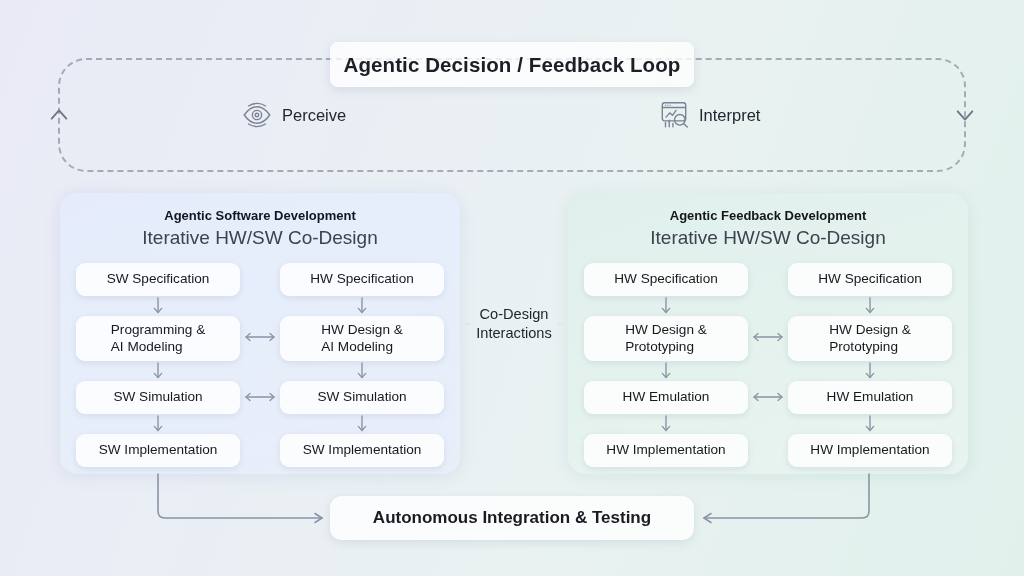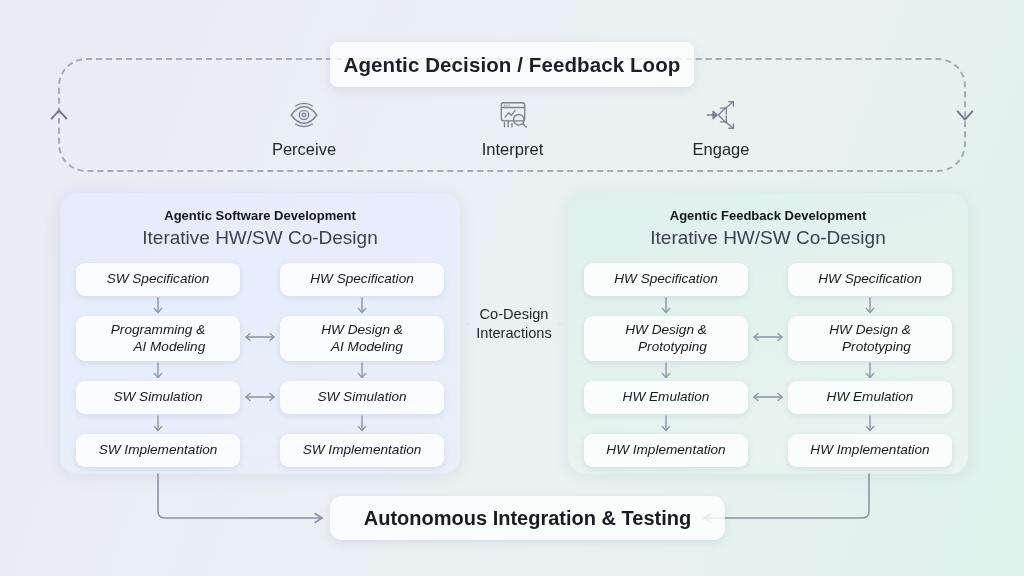--- a/index.html
+++ b/index.html
@@ -61,21 +61,20 @@
     position: absolute;
     left: 240px;
     top: 98px;
     width: 545px;
     display: flex;
     justify-content: space-between;
   }
   .stage-item {
     width: 128px;
     display: flex;
-    flex-direction: column;
     align-items: center;
     gap: 8px;
   }
   .stage-icon {
     width: 34px;
     height: 34px;
     color: #7a8293;
   }
   .stage-icon svg { display:block; width:100%; height:100%; }
   .stage-label {
@@ -132,27 +131,26 @@
   }
   .node {
     width: 164px;
     min-height: 33px;
     border-radius: 9px;
     background: rgba(255,255,255,.82);
     box-shadow: 0 2px 6px rgba(110,125,160,.16);
     display: flex;
     align-items: center;
     justify-content: center;
-    text-align: right;
+    text-align: left;
     font-size: 13.6px;
     color: #16191f;
     line-height: 1.25;
     padding: 5px 4px;
     box-sizing: border-box;
-    font-style: italic;
   }
   .node.two-line { min-height: 45px; }
   .v-arrow {
     width: 14px;
     height: 20px;
     color: #8b94a5;
   }
   .v-arrow svg { display:block; width:100%; height:100%; }
 
   
@@ -190,29 +188,29 @@
     color: #1e222a;
     text-align: center;
     line-height: 1.28;
   }
 
   
   .integration {
     position: absolute;
     left: 330px;
     top: 496px;
-    width: 395px;
+    width: 364px;
     height: 44px;
     border-radius: 12px;
     background: rgba(255,255,255,.80);
     box-shadow: 0 3px 10px rgba(120,140,160,.18);
     display: flex;
     align-items: center;
     justify-content: center;
-    font-size: 20px;
+    font-size: 17px;
     font-weight: bold;
     color: #181c23;
   }
   .connector-svg {
     position: absolute;
     left: 0;
     top: 0;
     width: 1024px;
     height: 576px;
     pointer-events: none;
@@ -264,36 +262,20 @@
           <path d="M8.5 18l3.5-4 2.5 2.3 3.5-4.6"></path>
           <path d="M8 27v-4M11.5 27v-6M15 27v-3"></path>
           <circle cx="21.5" cy="20.5" r="5"></circle>
           <path d="M25.2 24.2L28.5 27.4"></path>
         </svg>
       </span>
       <span class="stage-label">Interpret</span>
     </div>
 
 
-    <div class="stage-item">
-      <span class="stage-icon">
-        <svg viewBox="0 0 32 32" fill="none" stroke="currentColor" stroke-width="1.3" stroke-linecap="round" stroke-linejoin="round">
-          <path d="M3 16h8.5"></path>
-          <path d="M8.5 12.5L12.5 16l-4 3.5z" fill="currentColor"></path>
-          <path d="M13.5 16l7-7M13.5 16l7 7"></path>
-          <path d="M15.5 9.5h5.5v5.5"></path>
-          <path d="M15.5 22.5h5.5v-5.5"></path>
-          <path d="M20.5 9.5l7-6"></path>
-          <path d="M23.5 3.5h4.2v4.2"></path>
-          <path d="M20.5 22.5l7 6"></path>
-          <path d="M23.5 28.5h4.2v-4.2"></path>
-        </svg>
-      </span>
-      <span class="stage-label">Engage</span>
-    </div>
 
   </div>
 
   <div class="panel sw">
     <div class="panel-title">Agentic Software Development</div>
     <div class="panel-sub">Iterative HW/SW Co-Design</div>
 
     <div class="cols">
       <div class="col">
         <div class="node">SW Specification</div>

